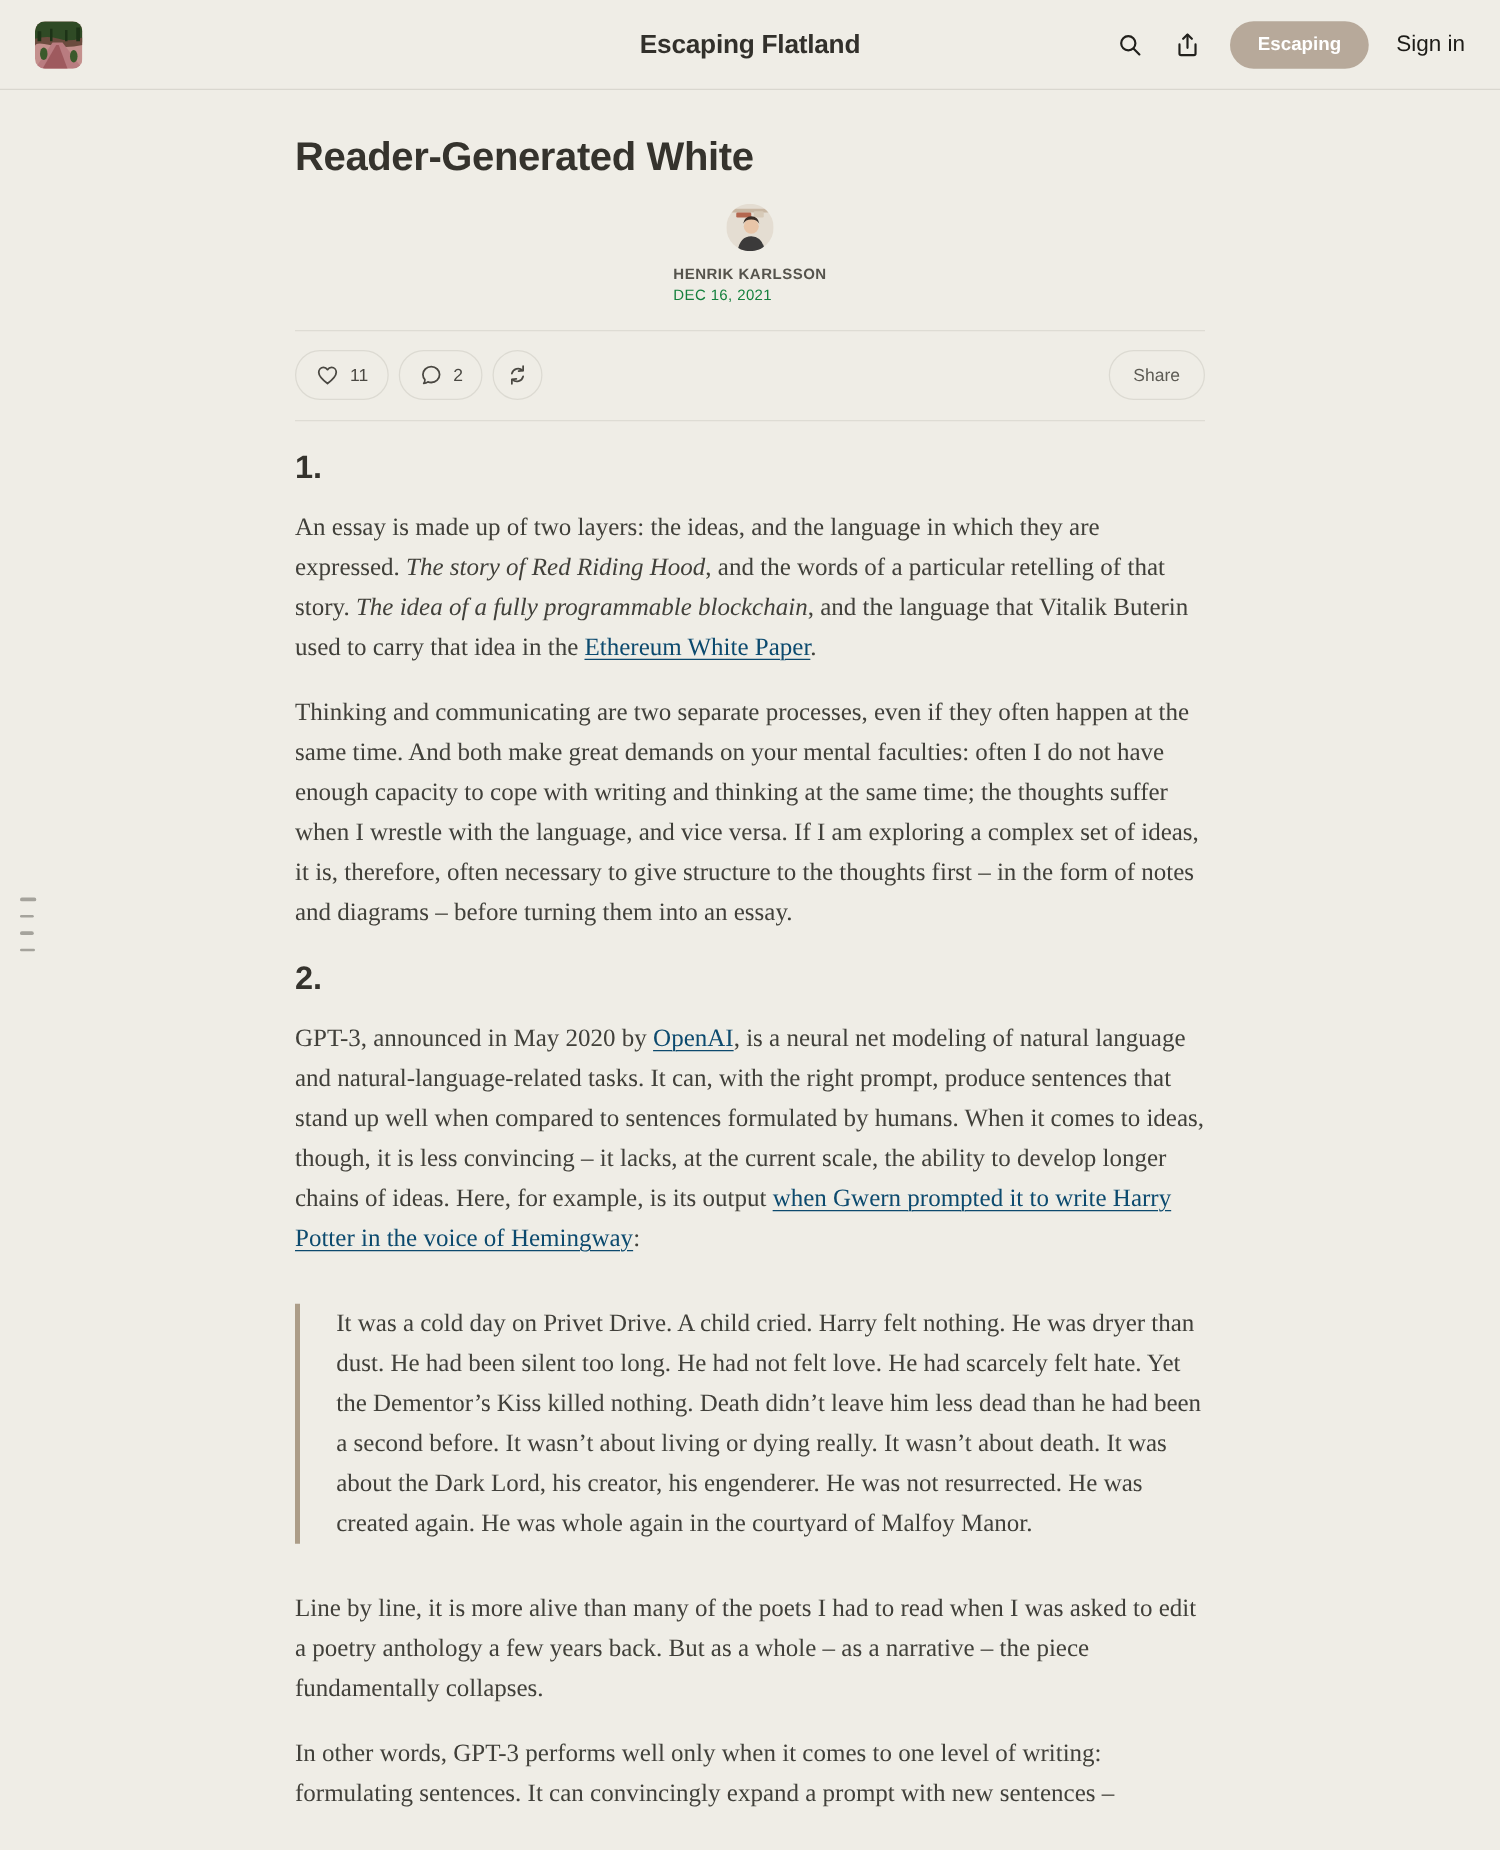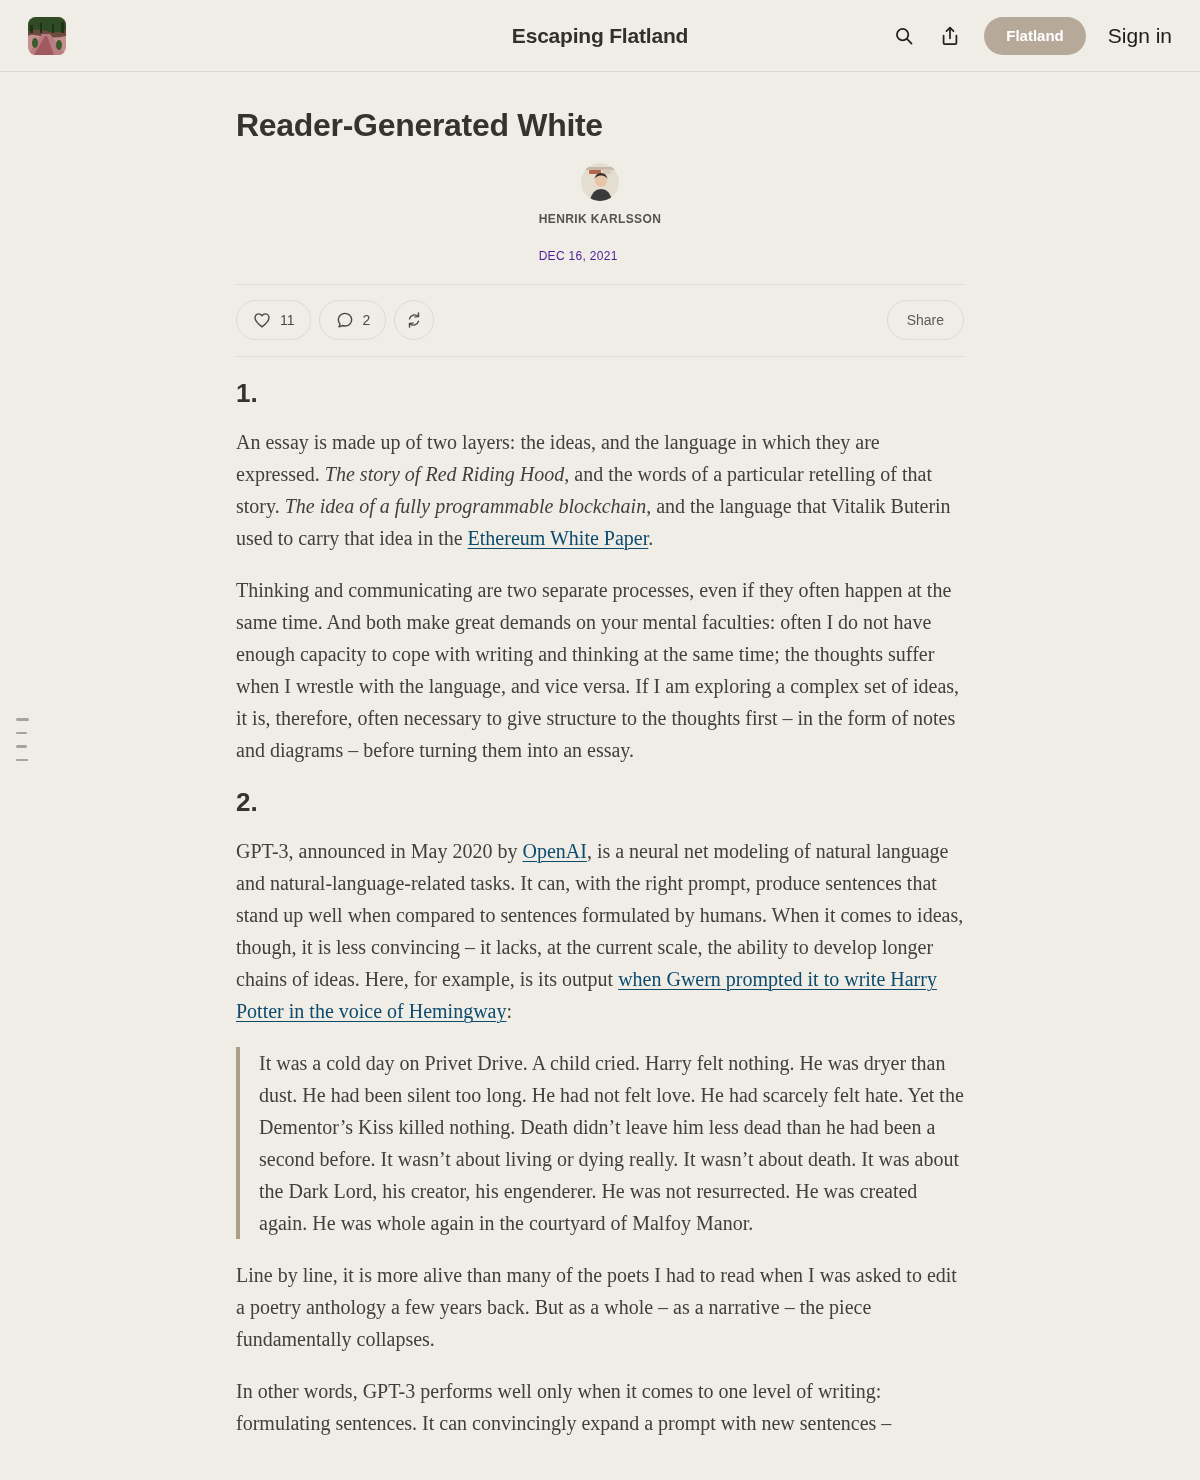--- a/index.html
+++ b/index.html
@@ -59,21 +59,21 @@
     border:none;
     font-family:"Liberation Sans", sans-serif;
     font-size:15px;
     font-weight:700;
     padding:0 22px;
     height:38px;
     border-radius:20px;
     cursor:pointer;
   }
   .signin {
-    font-size:21px;
+    font-size:18px;
     font-weight:500;
     color:#1d1c18;
     cursor:pointer;
     white-space:nowrap;
   }
 
   
   .toc-mini {
     position:absolute;
     left:16px; top:718px;
@@ -115,23 +115,22 @@
   .byline-text { display:flex; flex-direction:column; gap:3px; }
   .author-name {
     font-size:12px;
     font-weight:600;
     letter-spacing:0.4px;
     color:#55534c;
     cursor:pointer;
   }
   .post-date {
     font-size:12px;
-    color:#4c1d95;
+    color:#15803d;
     letter-spacing:0.3px;
-    margin-top:20px;
   }
 
   .rule { border:none; border-top:1px solid #dedcd4; margin-top:21px; }
 
   
   .action-row {
     display:flex;
     align-items:center;
     padding:15px 0 16px 0;
     border-bottom:1px solid #dedcd4;
@@ -177,23 +176,23 @@
   .para em { font-style:italic; }
   .ilink {
     color:#0c4a6e;
     text-decoration:underline;
     text-underline-offset:3px;
     text-decoration-thickness:1px;
     cursor:pointer;
     text-align:center;
   }
   .quote {
-    margin:20px 0;
+    margin:36px 0;
     border-left:4px solid #ac9d88;
-    padding-left:19px;
+    padding-left:29px;
   }
 </style>
 </head>
 <body>
 
 <header class="topbar">
   <div class="logo">
     <svg width="38" height="38" viewBox="0 0 38 38">
       <rect width="38" height="38" fill="#c4908d"></rect>
       <rect width="38" height="17" fill="#2f4a25"></rect>
@@ -215,21 +214,21 @@
         <line x1="15.2" y1="15.2" x2="20.2" y2="20.2"></line>
       </svg>
     </div>
     <div class="icon-btn">
       <svg width="22" height="22" viewBox="0 0 24 24" fill="none" stroke="currentColor" stroke-width="1.9" stroke-linecap="round" stroke-linejoin="round">
         <path d="M12 14.5 V3.2"></path>
         <path d="M8.2 6.6 L12 2.9 L15.8 6.6"></path>
         <path d="M5 11.5 v8 a1.4 1.4 0 0 0 1.4 1.4 h11.2 a1.4 1.4 0 0 0 1.4-1.4 v-8"></path>
       </svg>
     </div>
-    <button class="subscribe-btn">Flatland</button>
+    <button class="subscribe-btn">Escaping</button>
     <div class="signin">Sign in</div>
   </div>
 </header>
 
 <div class="toc-mini">
   <span></span>
     <span></span>
     <span></span>
     <span></span>
 </div>

